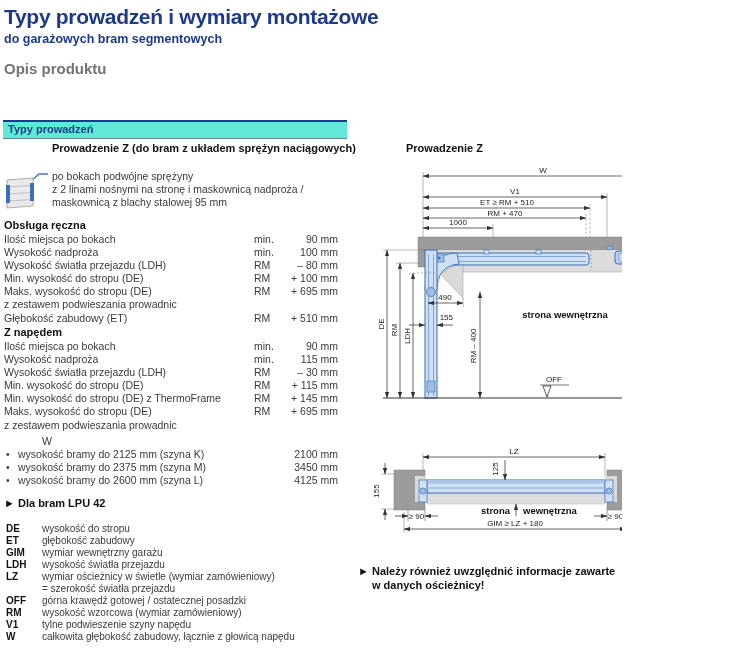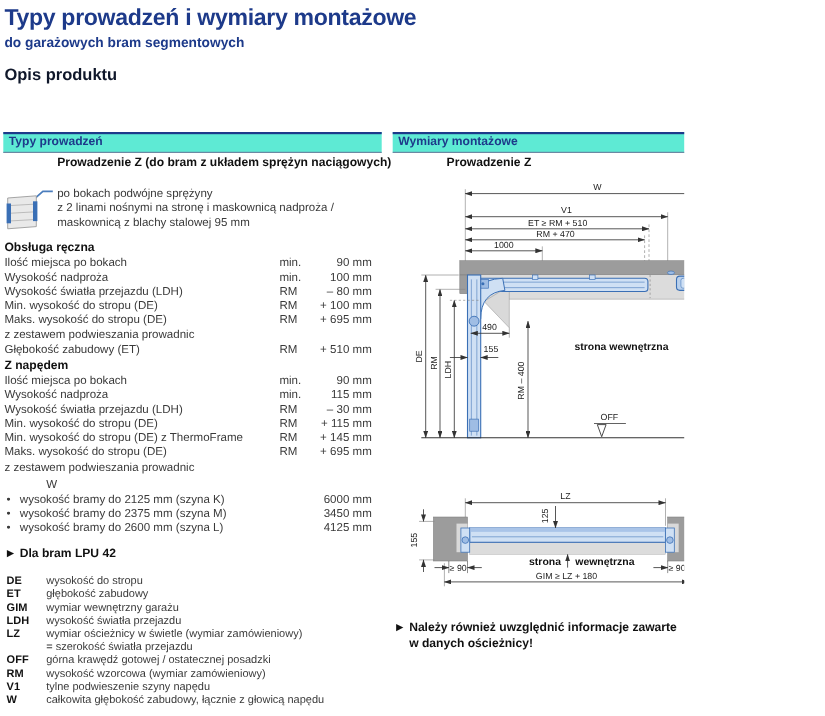--- a/index.html
+++ b/index.html
@@ -1,21 +1,21 @@
 <!DOCTYPE html>
 <html><head>
 <meta charset="utf-8">
 <style>
   html,body{margin:0;padding:0;background:#fff;}
   .page{position:relative;width:622px;height:651px;background:#fff;overflow:hidden;
         font-family:"Liberation Sans",sans-serif;color:#3a3a3a;}
   .abs{position:absolute;}
   .title{font-size:21px;font-weight:bold;color:#1d3a8a;letter-spacing:-0.3px;}
   .subtitle{font-size:12.5px;font-weight:bold;color:#1d3a8a;}
-  .section-name{font-size:15px;font-weight:bold;color:#0f172a;}
+  .section-name{font-size:15px;font-weight:bold;color:#737373;}
   .hdr-bar{height:15px;background:#5eead4;border-top:2.5px solid #1d3a8a;border-bottom:1px solid #6b7f9e;
            font-size:11px;font-weight:bold;color:#1d3a8a;padding:1px 0 0 5px;}
   .variant{font-size:11px;font-weight:bold;color:#111;margin-left:48px;}
   .small{font-size:10.5px;line-height:13px;color:#3a3a3a;}
   .sec-title{font-size:11px;font-weight:bold;color:#111;}
   .tbl{width:334px;font-size:10.5px;color:#3a3a3a;}
   .tbl-row{display:flex;line-height:13.1px;}
   .tbl-row .lbl{width:250px;}
   .tbl-row .ref{width:36px;}
   .tbl-row .val{width:48px;text-align:right;}
@@ -161,21 +161,21 @@
       </div>
   </div>
 
   <div class="abs" style="left:4px;top:435px;width:334px;">
     <div class="tbl-row" style="font-size:10.5px;">
       <span style="width:48px;text-align:right;">W</span>
     </div>
     <div class="bullet-row">
         <span class="bt">•</span>
         <span class="lbl">wysokość bramy do 2125 mm (szyna K)</span>
-        <span class="val">6000 mm</span>
+        <span class="val">2100 mm</span>
       </div>
     <div class="bullet-row">
         <span class="bt">•</span>
         <span class="lbl">wysokość bramy do 2375 mm (szyna M)</span>
         <span class="val">3450 mm</span>
       </div>
     <div class="bullet-row">
         <span class="bt">•</span>
         <span class="lbl">wysokość bramy do 2600 mm (szyna L)</span>
         <span class="val">4125 mm</span>
@@ -222,21 +222,20 @@
     <div class="legend-row">
         <span class="ab">V1</span>
         <span class="tx">tylne podwieszenie szyny napędu</span>
       </div>
     <div class="legend-row">
         <span class="ab">W</span>
         <span class="tx">całkowita głębokość zabudowy, łącznie z głowicą napędu</span>
       </div>
   </div>
 
-  <div class="abs hdr-bar" style="left:357px;top:120px;width:333px;">Wymiary montażowe</div>
   <div class="abs variant" style="left:358px;top:142px;">Prowadzenie Z</div>
 
   <div class="abs" style="left:357px;top:160px;">
     <svg width="340" height="248" viewBox="0 0 340 248">
       <defs>
         <marker id="ar" markerWidth="9" markerHeight="6" refX="8.5" refY="3" orient="auto-start-reverse">
           <path d="M0 0 L9 3 L0 6 Z" fill="#333"></path>
         </marker>
       </defs>
 

